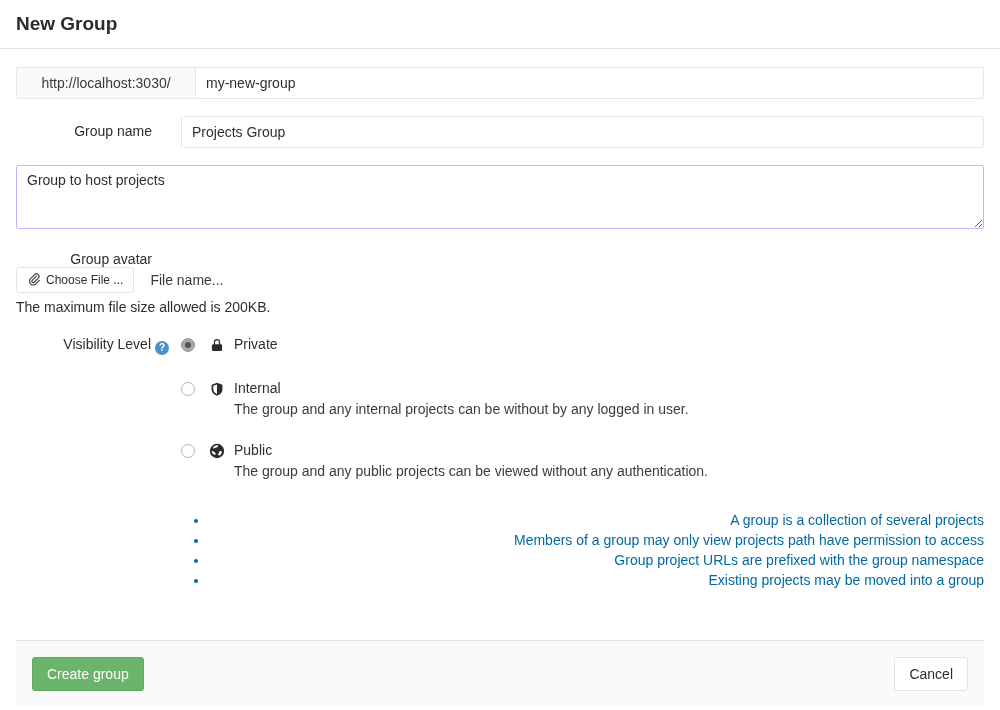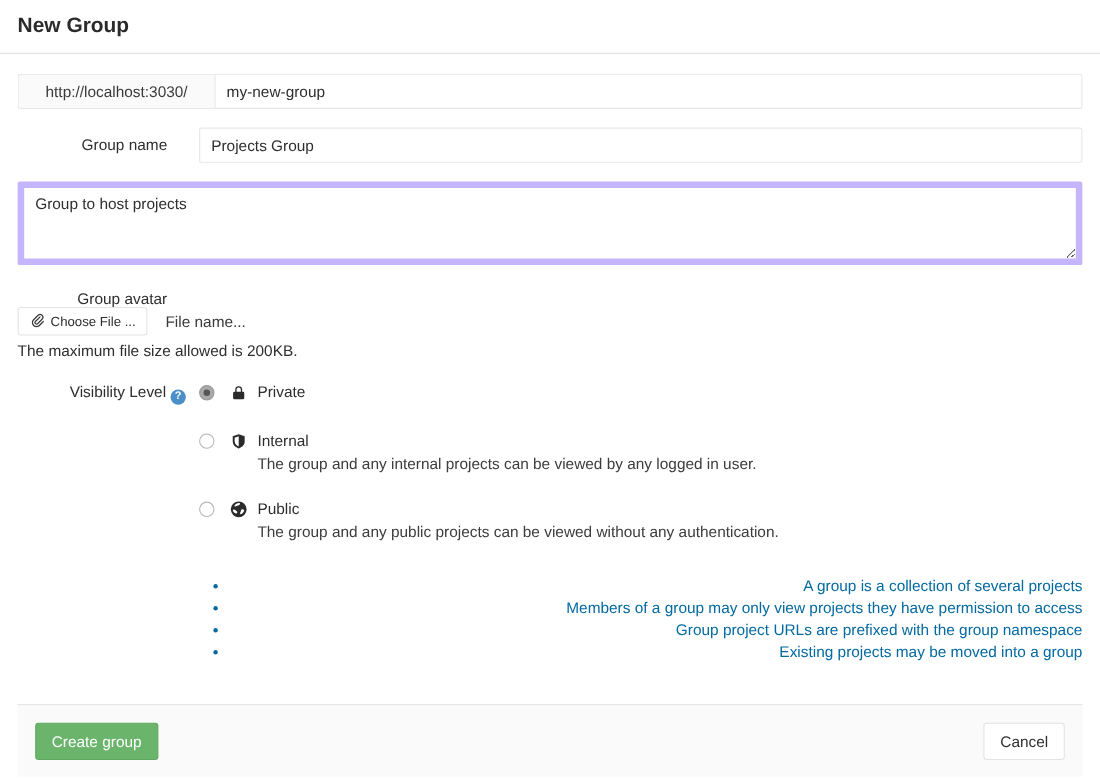--- a/index.html
+++ b/index.html
@@ -21,22 +21,22 @@
 
   .text-input{display:block;width:100%;height:32px;box-sizing:border-box;
     border:1px solid #e7e7e7;border-radius:2px;padding:0 10px;
     font-family:inherit;font-size:14px;color:#2e2e2e;background:#fff;outline:none;}
   .input-group{display:flex;}
   .input-addon{flex:none;width:179px;display:flex;align-items:center;justify-content:center;
     background:#fafafa;border:1px solid #e7e7e7;border-right:none;
     border-radius:2px 0 0 2px;color:#3a3a3a;box-sizing:border-box;}
   .input-group .text-input{border-radius:0 2px 2px 0;}
 
-  textarea.text-area{display:block;width:100%;height:76px;box-sizing:border-box;
-    border:6px solid #c4b5fd;border-radius:2px;padding:6px 10px;
+  textarea.text-area{display:block;width:100%;height:64px;box-sizing:border-box;
+    border:1px solid #c4b5fd;border-radius:2px;padding:6px 10px;
     font-family:inherit;font-size:14px;color:#2e2e2e;resize:vertical;outline:none;}
 
   .avatar-row .form-label{padding-top:4px;}
   .file-line{display:flex;align-items:center;}
   .choose-btn{display:inline-flex;align-items:center;gap:6px;height:26px;
     padding:0 10px;background:#fff;border:1px solid #e3e3e3;border-radius:3px;
     font-family:inherit;font-size:12px;color:#2e2e2e;cursor:pointer;}
   .file-name{margin-left:16px;color:#3a3a3a;}
   .hint{margin-top:6px;color:#2e2e2e;}
 
@@ -137,21 +137,21 @@
       <div class="option">
         <span class="radio"></span>
         <span class="opt-icon">
           <svg class="icon-svg" width="14" height="16" viewBox="0 0 16 16">
             <path fill="#2b2b2b" d="M8 .8 1.8 3v5.2c0 4.1 3.1 6.3 6.2 7.4 3.1-1.1 6.2-3.3 6.2-7.4V3L8 .8z"></path>
             <path fill="#fff" d="M8 2.9 3.8 4.4v3.8c0 2.9 2.2 4.6 4.2 5.5V2.9z"></path>
           </svg>
         </span>
         <span class="opt-text">
           <div class="opt-title">Internal</div>
-          <div class="opt-desc">The group and any internal projects can be viewed by any logged in user.</div>
+          <div class="opt-desc">The group and any internal projects can be without by any logged in user.</div>
         </span>
       </div>
 
       <div class="option">
         <span class="radio"></span>
         <span class="opt-icon">
           <svg class="icon-svg" width="16" height="16" viewBox="0 0 16 16">
             <circle cx="8" cy="8" r="7.2" fill="#2b2b2b"></circle>
             <path fill="#fff" d="M4.2 4.6c.9-1.7 2.8-2.6 4.6-2.3.8.5.3 1.6-.7 2-1 .4-2.1.3-2.7 1-.5.6-1.5.1-1.2-.7z"></path>
             <path fill="#fff" d="M2.6 8.6c.5-.8 1.7-.6 2.3.1.5.6 1.4.8 1.7 1.6.3.8-.3 1.7-1.1 1.5-1.5-.4-2.7-1.7-2.9-3.2z"></path>
@@ -159,21 +159,21 @@
           </svg>
         </span>
         <span class="opt-text">
           <div class="opt-title">Public</div>
           <div class="opt-desc">The group and any public projects can be viewed without any authentication.</div>
         </span>
       </div>
 
       <ul class="notes">
         <li>A group is a collection of several projects</li>
-        <li>Members of a group may only view projects they have permission to access</li>
+        <li>Members of a group may only view projects path have permission to access</li>
         <li>Group project URLs are prefixed with the group namespace</li>
         <li>Existing projects may be moved into a group</li>
       </ul>
 
     </div>
   </div>
 </div>
 
 <div class="form-actions">
   <button class="btn btn-create">Create group</button>

